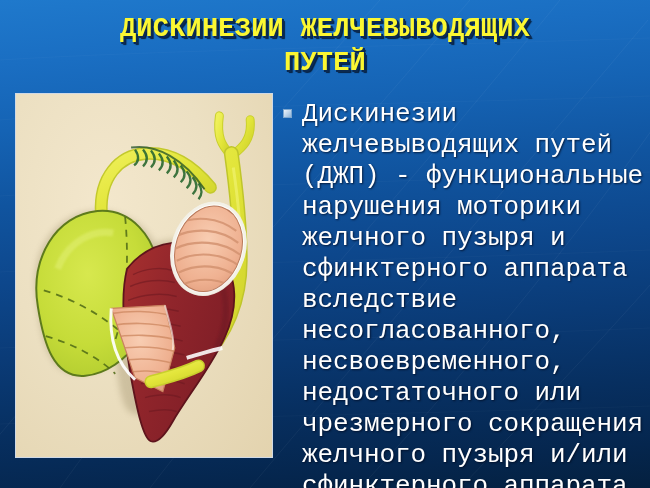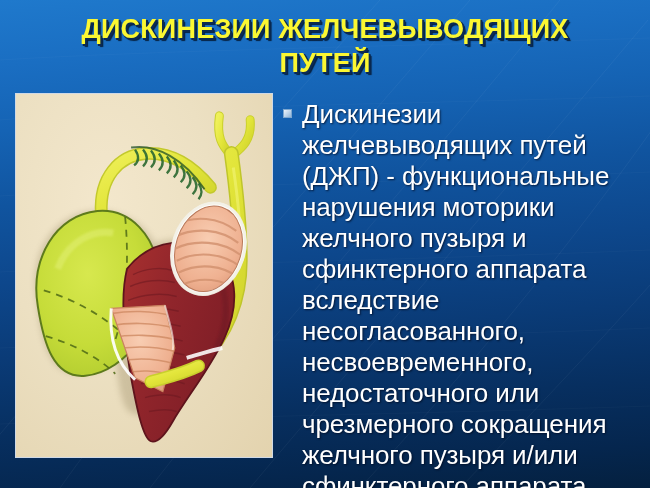--- a/index.html
+++ b/index.html
@@ -5,21 +5,21 @@
   html, body {
     margin: 0;
     padding: 0;
     background: #000;
   }
   #slide {
     position: relative;
     width: 650px;
     height: 488px;
     overflow: hidden;
-    font-family: Liberation Sans, sans-serif;
+    font-family: Liberation Mono, monospace;
     background: linear-gradient(175deg,
         #1f79cc 0%,
         #1a6ec2 12%,
         #1563b4 24%,
         #10549f 38%,
         #0d478c 52%,
         #0a3b77 66%,
         #072f60 80%,
         #05264e 92%,
         #04203f 100%);

